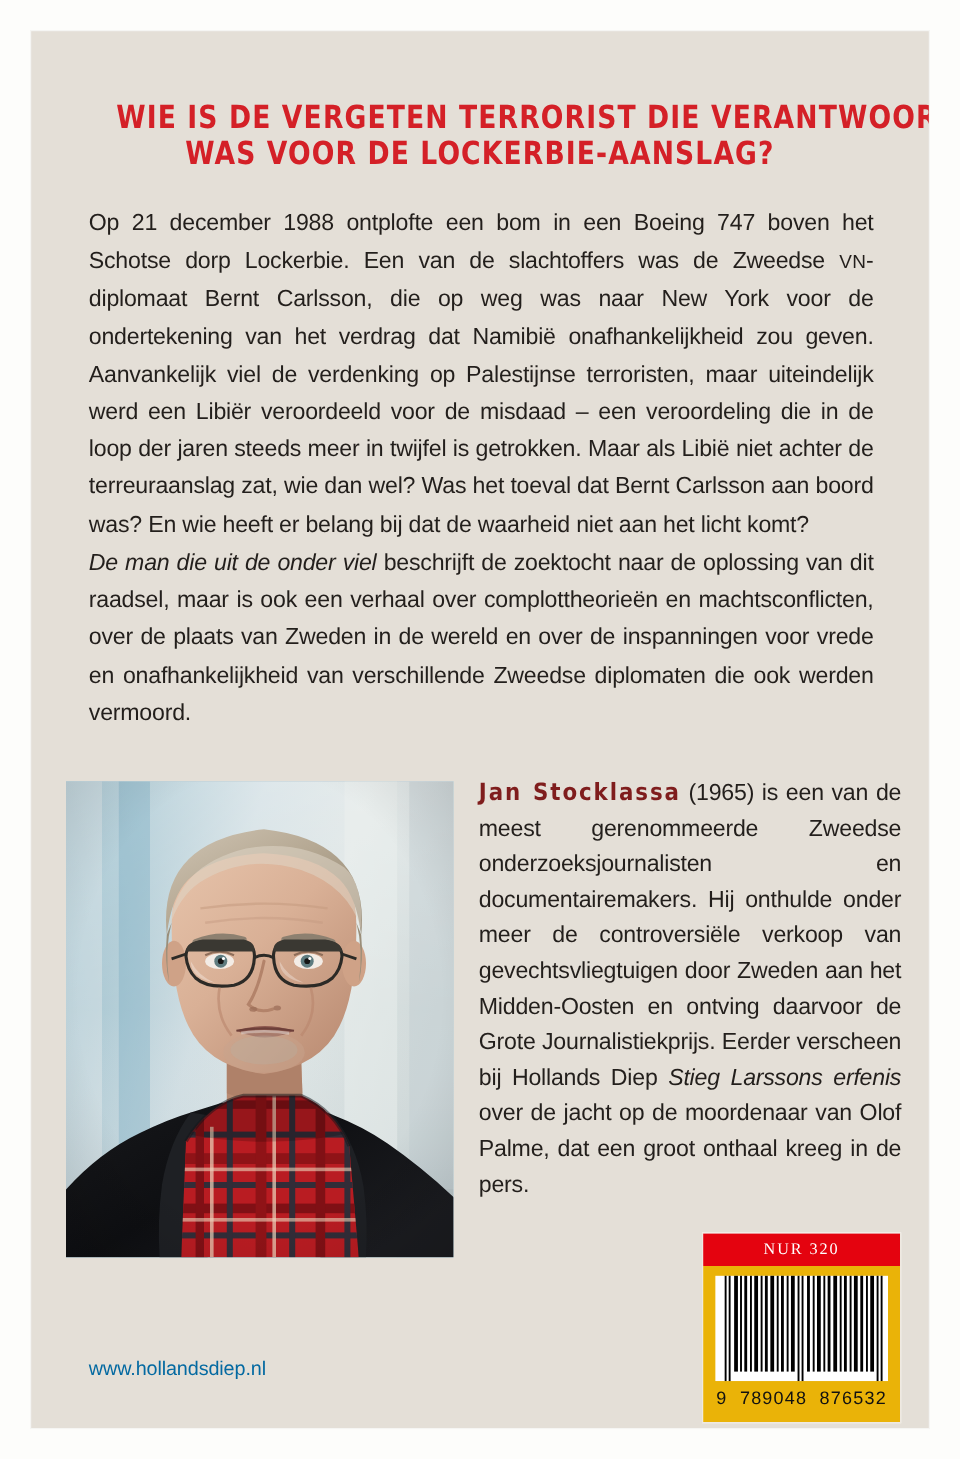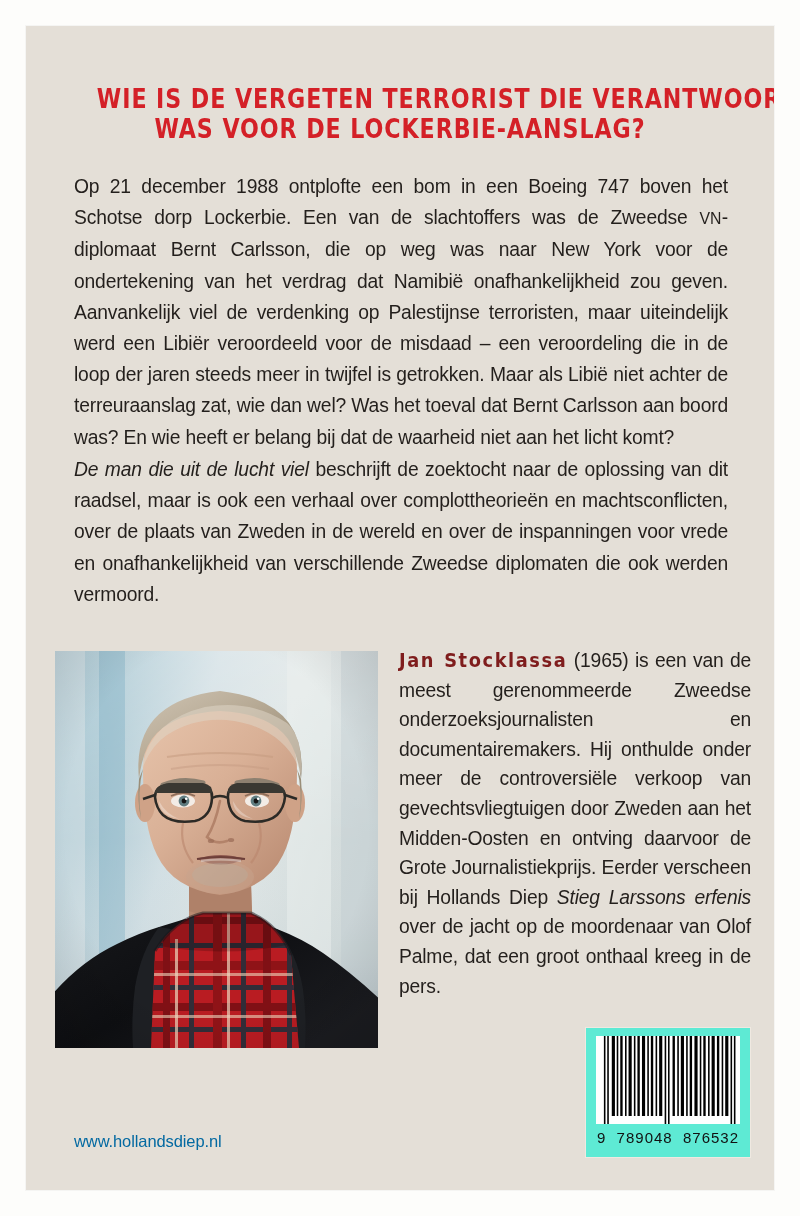--- a/index.html
+++ b/index.html
@@ -123,21 +123,21 @@
     color: #ffffff;
     text-align: center;
     font-family: "Liberation Serif", "DejaVu Serif", serif;
     font-size: 13.5px;
     letter-spacing: 1.6px;
     padding: 5px 0 6px 0;
     font-weight: normal;
   }
   #barcode-area {
     padding: 8px 10px 4px 10px;
-    background: #5eead4;
+    background: #eab308;
   }
   #barcode-bars {
     height: 88px;
     width: 100%;
   }
   #barcode-digits {
     font-family: "Liberation Sans", sans-serif;
     font-size: 15px;
     letter-spacing: 1.0px;
     color: #111111;
@@ -165,21 +165,21 @@
     <div id="headline">
       <span class="hl-line">Wie is de vergeten terrorist die verantwoordelijk</span>
       <span class="hl-line">was voor de Lockerbie-aanslag?</span>
     </div>
 
     <div class="body-col" id="para-1">
       <p><span>Op 21 december 1988 ontplofte een bom in een Boeing 747 boven het Schotse dorp Lockerbie. Een van de slachtoffers was de Zweedse </span><span class="smallcaps">VN</span><span>-diplomaat Bernt Carlsson, die op weg was naar New York voor de ondertekening van het verdrag dat Namibië onafhankelijkheid zou geven. Aanvankelijk viel de verdenking op Palestijnse terroristen, maar uiteindelijk werd een Libiër veroordeeld voor de misdaad – een veroordeling die in de loop der jaren steeds meer in twijfel is getrokken. Maar als Libië niet achter de terreuraanslag zat, wie dan wel? Was het toeval dat Bernt Carlsson aan boord was? En wie heeft er belang bij dat de waarheid niet aan het licht komt?</span></p>
     </div>
 
     <div class="body-col" id="para-2">
-      <p><span class="ital">De man die uit de lucht viel</span><span> beschrijft de zoektocht naar de oplossing van dit raadsel, maar is ook een verhaal over complottheorieën en machtsconflicten, over de plaats van Zweden in de wereld en over de inspanningen voor vrede en onafhankelijkheid van verschillende Zweedse diplomaten die ook werden vermoord.</span></p>
+      <p><span class="ital">De man die uit de onder viel</span><span> beschrijft de zoektocht naar de oplossing van dit raadsel, maar is ook een verhaal over complottheorieën en machtsconflicten, over de plaats van Zweden in de wereld en over de inspanningen voor vrede en onafhankelijkheid van verschillende Zweedse diplomaten die ook werden vermoord.</span></p>
     </div>
 
     <div id="author-photo">
       <svg viewBox="0 0 323 397" preserveAspectRatio="xMidYMid slice">
         <defs>
           <linearGradient id="bgGrad" x1="0" y1="0" x2="1" y2="0.35">
             <stop offset="0%" stop-color="#8fb9c9"></stop>
             <stop offset="22%" stop-color="#a9c7d2"></stop>
             <stop offset="46%" stop-color="#cfdde2"></stop>
             <stop offset="70%" stop-color="#dbe3e3"></stop>
@@ -310,20 +310,21 @@
 
         <rect x="0" y="0" width="323" height="397" fill="url(#vign)"></rect>
       </svg>
     </div>
 
     <div id="bio">
       <p><span class="author-name">Jan Stocklassa</span><span> (1965) is een van de meest gerenommeerde Zweedse onderzoeksjournalisten en documentairemakers. Hij onthulde onder meer de controversiële verkoop van gevechtsvliegtuigen door Zweden aan het Midden-Oosten en ontving daarvoor de Grote Journalistiekprijs. Eerder verscheen bij Hollands Diep </span><span class="ital">Stieg Larssons erfenis</span><span> over de jacht op de moordenaar van Olof Palme, dat een groot onthaal kreeg in de pers.</span></p>
     </div>
 
     <div id="barcode-block">
+      <div id="nur-banner">NUR 320</div>
       <div id="barcode-area">
         <svg id="barcode-bars" viewBox="0 0 146 88" preserveAspectRatio="none">
           <rect x="0" y="0" width="146" height="88" fill="#ffffff"></rect>
           <g fill="#000000">
             <rect x="8" y="0" width="1.6" height="88"></rect>
             <rect x="11.4" y="0" width="1.6" height="88"></rect>
             <rect x="16" y="0" width="3.2" height="80"></rect>
             <rect x="21" y="0" width="1.6" height="80"></rect>
             <rect x="24.6" y="0" width="2.4" height="80"></rect>
             <rect x="29.4" y="0" width="1.6" height="80"></rect>

